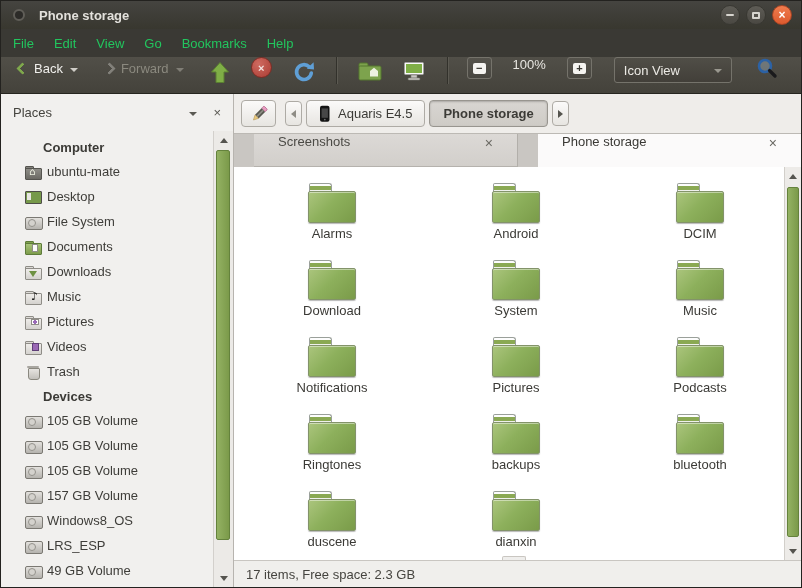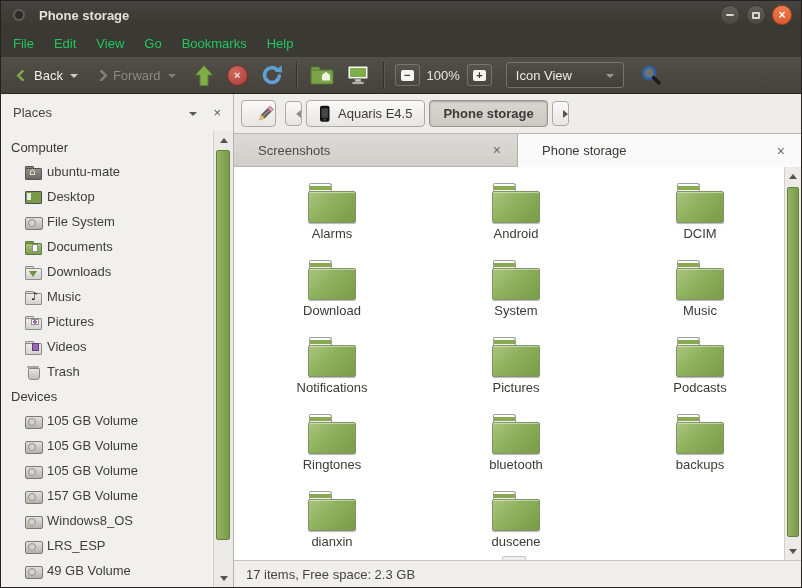--- a/index.html
+++ b/index.html
@@ -22,78 +22,78 @@
   .glyph-minus{width:8px;height:2px;background:#d7d5cf;border-radius:1px;}
   .glyph-square{width:8px;height:7px;border:2px solid #d7d5cf;border-radius:1px;}
   .glyph-x{color:#fff;font-size:12px;font-weight:bold;line-height:1;}
   
   .menubar{position:absolute;top:28px;left:0;right:0;height:28px;background:#3a3934;
     display:flex;align-items:center;padding-left:2px;}
   .menu-item{padding:5px 10px;color:#22c55e;}
   
   .toolbar{position:absolute;top:56px;left:0;right:0;height:37px;
     background:linear-gradient(#514f48,#44423b);border-bottom:1px solid #26251f;
-    display:flex;align-items:center;padding:0 8px;}
+    display:flex;align-items:flex-start;padding:0 8px;gap:8px;}
   .tbtn{display:flex;align-items:center;gap:7px;padding:4px 6px;border-radius:3px;}
   .tlabel{color:#f0efec;}
   .tlabel.dis{color:#8b897f;}
   .chev{width:9px;height:9px;border-left:3px solid #7fa84c;border-bottom:3px solid #7fa84c;
     transform:rotate(45deg);border-radius:1px;margin-left:3px;}
   .chev.fwd{border-color:#82807a;transform:rotate(225deg);}
   .caret{width:0;height:0;border-left:4px solid transparent;border-right:4px solid transparent;
     border-top:4px solid #cfcdc7;margin-top:2px;}
   .caret.dis{border-top-color:#807e76;}
   .stop{width:21px;height:21px;border-radius:50%;margin:0 7px;
     background:radial-gradient(circle at 35% 30%,#cf6a60,#a93c33);border:1px solid #7e2b24;
     display:flex;align-items:center;justify-content:center;color:#f3e3e0;font-size:11px;font-weight:bold;}
   .sep{width:1px;height:27px;background:#32312b;box-shadow:1px 0 0 #5c5a52;margin:0 7px;}
   .zbtn{width:25px;height:22px;border:1px solid #75736b;border-radius:3px;margin:0 4px;
     background:linear-gradient(#55534c,#484640);display:flex;align-items:center;justify-content:center;}
   .zglyph{width:13px;height:11px;background:#f5f4f1;border-radius:2px;color:#3a3933;
     font-size:11px;font-weight:bold;display:flex;align-items:center;justify-content:center;line-height:0;}
-  .zoom-label{color:#e8e6e1;margin:0 3px;}
+  .zoom-label{color:#e8e6e1;margin:0 9px;}
   .combo{width:118px;height:26px;border:1px solid #75736b;border-radius:3px;margin-left:10px;
     background:linear-gradient(#504e47,#423f39);display:flex;align-items:center;padding:0 9px;color:#eceae5;}
   .combo .caret{margin-left:auto;border-top-color:#9a988f;}
   .searchbtn{margin-left:16px;display:flex;align-items:center;}
   
   .sidebar{position:absolute;top:93px;left:0;width:233px;bottom:0;
     background:#f1f0ee;border-right:1px solid #b7b4af;}
   .side-header{height:37px;display:flex;align-items:center;padding:0 12px;color:#45443f;}
   .side-header .caret{border-top-color:#5a5953;margin-left:auto;margin-right:16px;}
   .side-close{color:#5a5953;font-size:13px;line-height:1;}
   .side-list{position:absolute;top:37px;left:0;right:20px;bottom:0;overflow:hidden;padding-top:4px;}
-  .sec-h{font-weight:normal;color:#3b3a36;padding:5px 10px 4px;}
+  .sec-h{font-weight:bold;color:#3b3a36;padding:5px 10px 4px;margin-left:32px;}
   .srow{display:flex;align-items:center;height:25px;padding-left:24px;color:#3e3d39;white-space:nowrap;}
   
   .side-scroll{position:absolute;top:37px;right:0;bottom:0;width:20px;
     background:#eceae7;border-left:1px solid #d3d0cc;}
   .sb-arrow{position:absolute;left:0;right:0;height:18px;display:flex;align-items:center;justify-content:center;}
   .sb-arrow.up{top:0;} .sb-arrow.down{bottom:0;}
   .tri-up{width:0;height:0;border-left:4px solid transparent;border-right:4px solid transparent;border-bottom:5px solid #55544f;}
   .tri-down{width:0;height:0;border-left:4px solid transparent;border-right:4px solid transparent;border-top:5px solid #55544f;}
   .sb-thumb{position:absolute;left:2px;right:3px;border-radius:2px;
     background:linear-gradient(90deg,#94b263,#7b9a4a);border:1px solid #64823c;}
   .side-scroll .sb-thumb{top:19px;height:390px;}
   
   .main{position:absolute;left:233px;right:0;top:93px;bottom:0;background:#fff;
     display:flex;flex-direction:column;}
   .pathbar{height:39px;background:#efedea;display:flex;align-items:center;padding:0 7px;flex:none;}
   .pbtn{height:27px;border:1px solid #aeaba5;border-radius:4px;
-    background:linear-gradient(#fbfaf9,#e7e5e1);display:flex;align-items:center;justify-content:flex-end;color:#3c3b37;}
+    background:linear-gradient(#fbfaf9,#e7e5e1);display:flex;align-items:center;justify-content:center;color:#3c3b37;}
   .pbtn.pencil{width:35px;margin-right:9px;}
   .pbtn.nav{width:17px;height:25px;}
   .tri-l{width:0;height:0;border-top:4px solid transparent;border-bottom:4px solid transparent;border-right:5px solid #8f8d86;}
   .tri-r{width:0;height:0;border-top:4px solid transparent;border-bottom:4px solid transparent;border-left:5px solid #55544e;}
   .pbtn.device{padding:0 12px;gap:7px;margin:0 4px;}
   .pbtn.current{padding:0 13px;margin-right:4px;font-weight:bold;border-color:#98958f;
     background:linear-gradient(#d9d6d2,#cecbc6);box-shadow:inset 0 1px 2px rgba(0,0,0,.22);}
   
   .tabbar{height:34px;background:#c9c6c2;display:flex;flex:none;border-top:1px solid #bcb9b4;}
-  .tab{flex:1;display:flex;align-items:center;padding:0 12px 0 24px;position:relative;}
+  .tab{flex:1;display:flex;align-items:flex-start;padding:0 20px 0 24px;position:relative;margin-left:20px;}
   .tab.inactive{background:linear-gradient(#dcd9d6,#d2cfcb);color:#4b4a45;
     border-right:1px solid #b2afaa;border-bottom:1px solid #b5b2ad;}
   .tab.active{background:#fbfafa;color:#3a3935;}
   .tab-close{margin-left:auto;color:#6a6963;font-size:14px;line-height:1;padding:2px 4px;}
   
   .content{flex:1;position:relative;background:#fff;overflow:hidden;}
   .grid{position:absolute;left:6px;top:16px;display:grid;grid-template-columns:repeat(3,184px);grid-auto-rows:77px;}
   .cell{display:flex;flex-direction:column;align-items:center;}
   .flabel{margin-top:3px;color:#3b3a36;}
   .ficon{position:relative;width:48px;height:40px;}
@@ -403,33 +403,33 @@
         <div class="cell">
             <span class="ficon"></span>
             <span class="flabel">Podcasts</span>
           </div>
         <div class="cell">
             <span class="ficon"></span>
             <span class="flabel">Ringtones</span>
           </div>
         <div class="cell">
             <span class="ficon"></span>
+            <span class="flabel">backups</span>
+          </div>
+        <div class="cell">
+            <span class="ficon"></span>
             <span class="flabel">bluetooth</span>
           </div>
         <div class="cell">
             <span class="ficon"></span>
-            <span class="flabel">backups</span>
+            <span class="flabel">duscene</span>
           </div>
         <div class="cell">
             <span class="ficon"></span>
             <span class="flabel">dianxin</span>
-          </div>
-        <div class="cell">
-            <span class="ficon"></span>
-            <span class="flabel">duscene</span>
           </div>
       </div>
       <div class="sliver"></div>
       <div class="main-scroll">
         <div class="sb-arrow up">
             <span class="tri-up"></span>
           </div>
         <div class="sb-thumb"></div>
         <div class="sb-arrow down">
             <span class="tri-down"></span>

